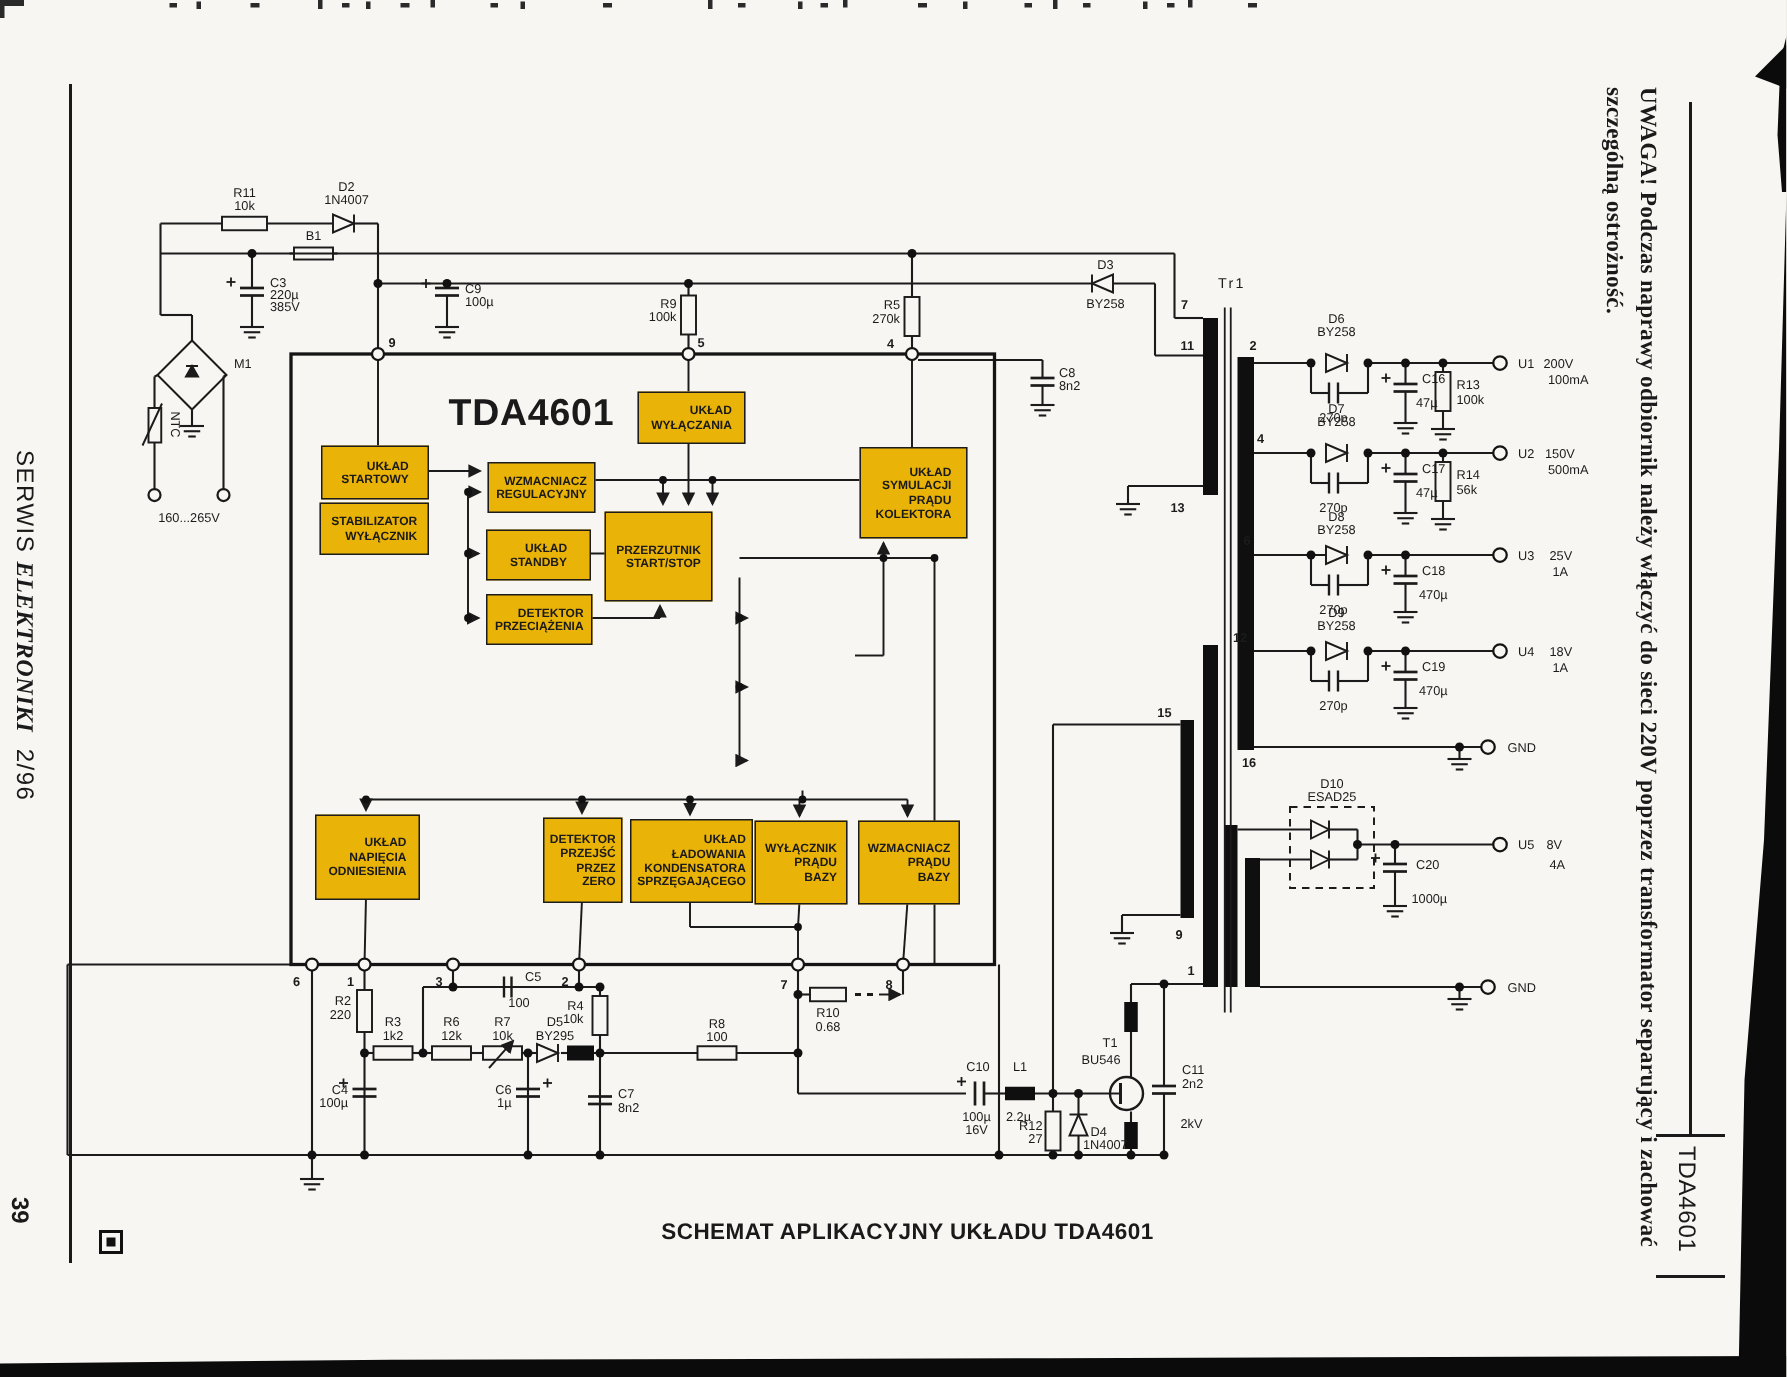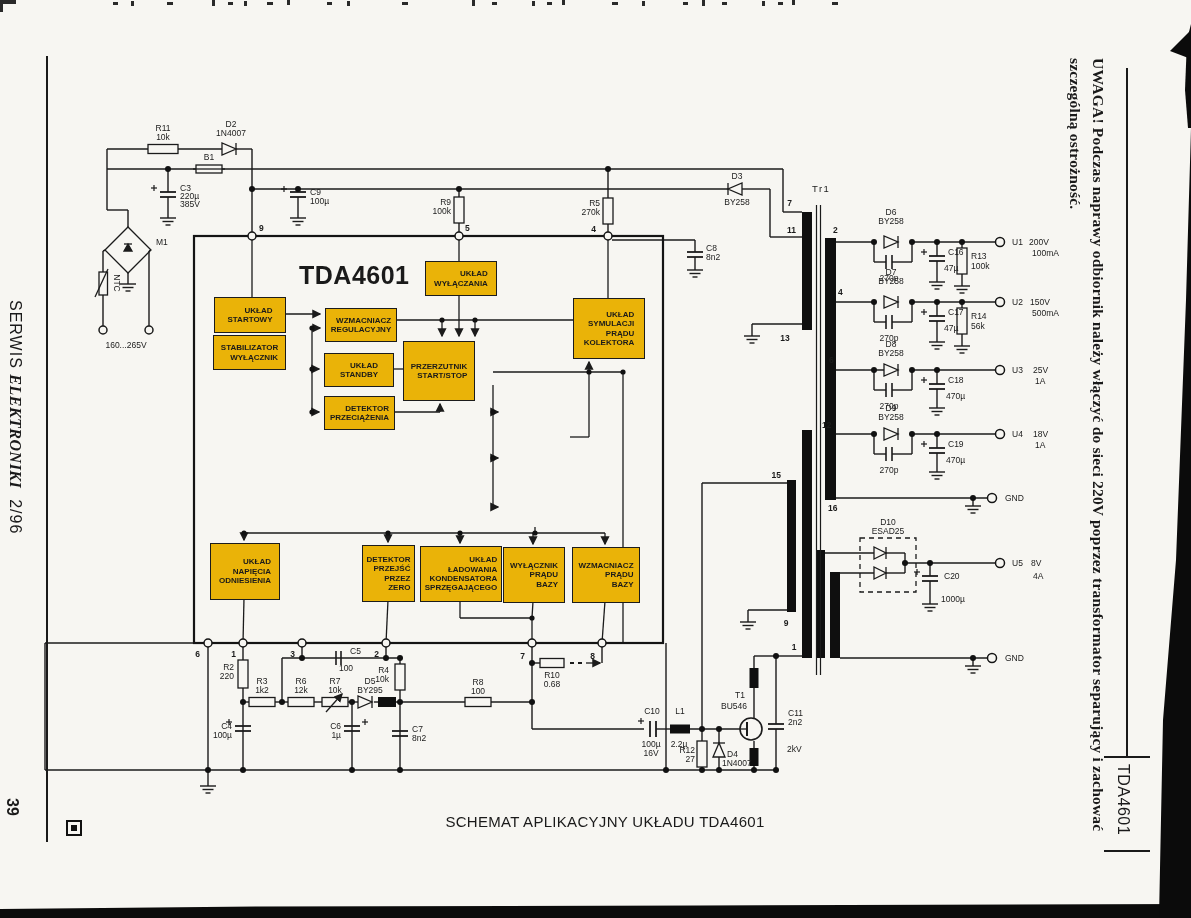--- a/index.html
+++ b/index.html
@@ -7,21 +7,21 @@
         font-family:"Liberation Sans",sans-serif;color:#1a1a1a;}
   svg text{font-family:"Liberation Sans",sans-serif;fill:#1b1b1b;}
   .lbl{font-size:8.5px;}
   .pin{font-size:8.5px;font-weight:600;}
   .blk{position:absolute;border:1.4px solid #1c1c1c;background:#eab308;display:flex;
        align-items:center;justify-content:center;text-align:right;
        font-size:8px;font-weight:600;line-height:1.18;white-space:pre-line;letter-spacing:0;}
   #ic-title{position:absolute;left:299px;top:261px;width:120px;height:32px;
        font-size:25px;font-weight:bold;letter-spacing:0.5px;}
   #caption{position:absolute;left:400px;top:813px;width:410px;height:20px;text-align:center;
-       font-size:15px;letter-spacing:0.3px;}
+       font-size:15px;letter-spacing:0.3px;font-weight:bold;}
   .vtext{writing-mode:vertical-rl;position:absolute;}
   #journal{left:6px;top:300px;height:345px;font-size:16px;letter-spacing:1px;white-space:nowrap;}
   #journal .b{font-family:"Liberation Serif",serif;font-weight:bold;font-style:italic;letter-spacing:0.5px;}
   #pageno{left:3px;top:798px;font-size:16px;font-weight:600;}
   #warning{left:1062px;top:58px;height:822px;width:48px;font-family:"Liberation Serif",serif;
        font-weight:bold;font-size:15.5px;line-height:23px;letter-spacing:0.2px;}
   #side-tab{left:1108px;top:764px;height:84px;width:30px;font-size:16px;letter-spacing:0.5px;
        display:flex;align-items:center;}
   .hrule{position:absolute;background:#1a1a1a;}
   #end-marker{position:absolute;left:66px;top:820px;width:12px;height:12px;border:2px solid #111;

